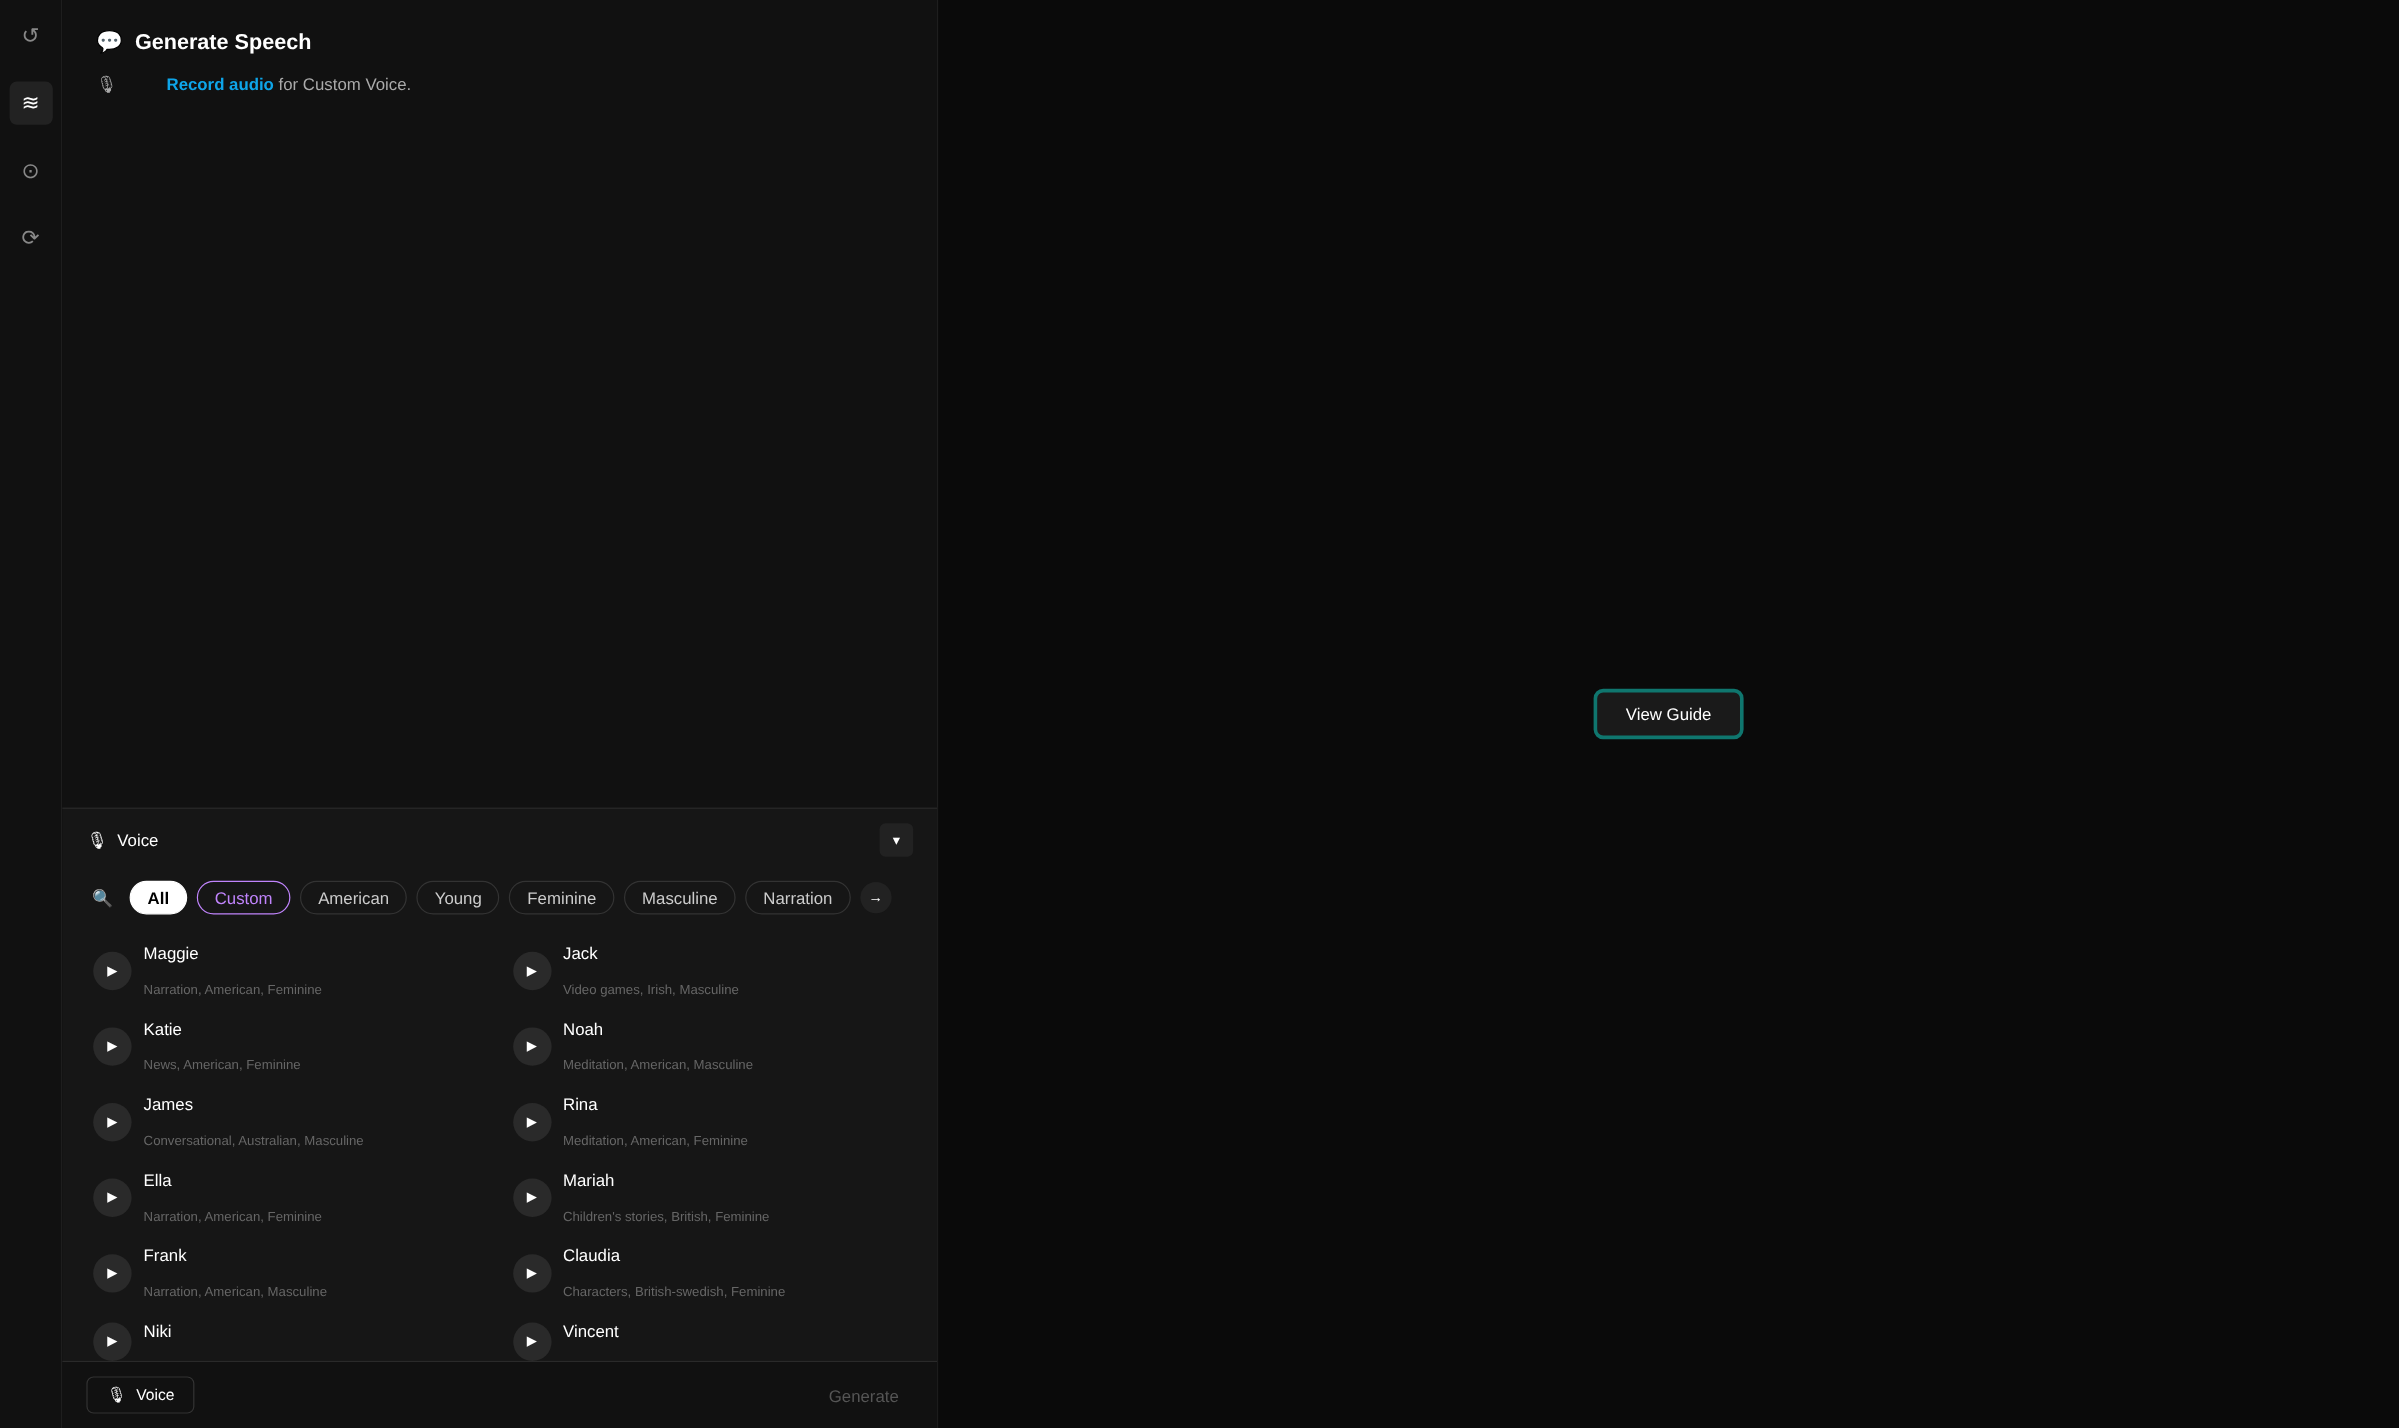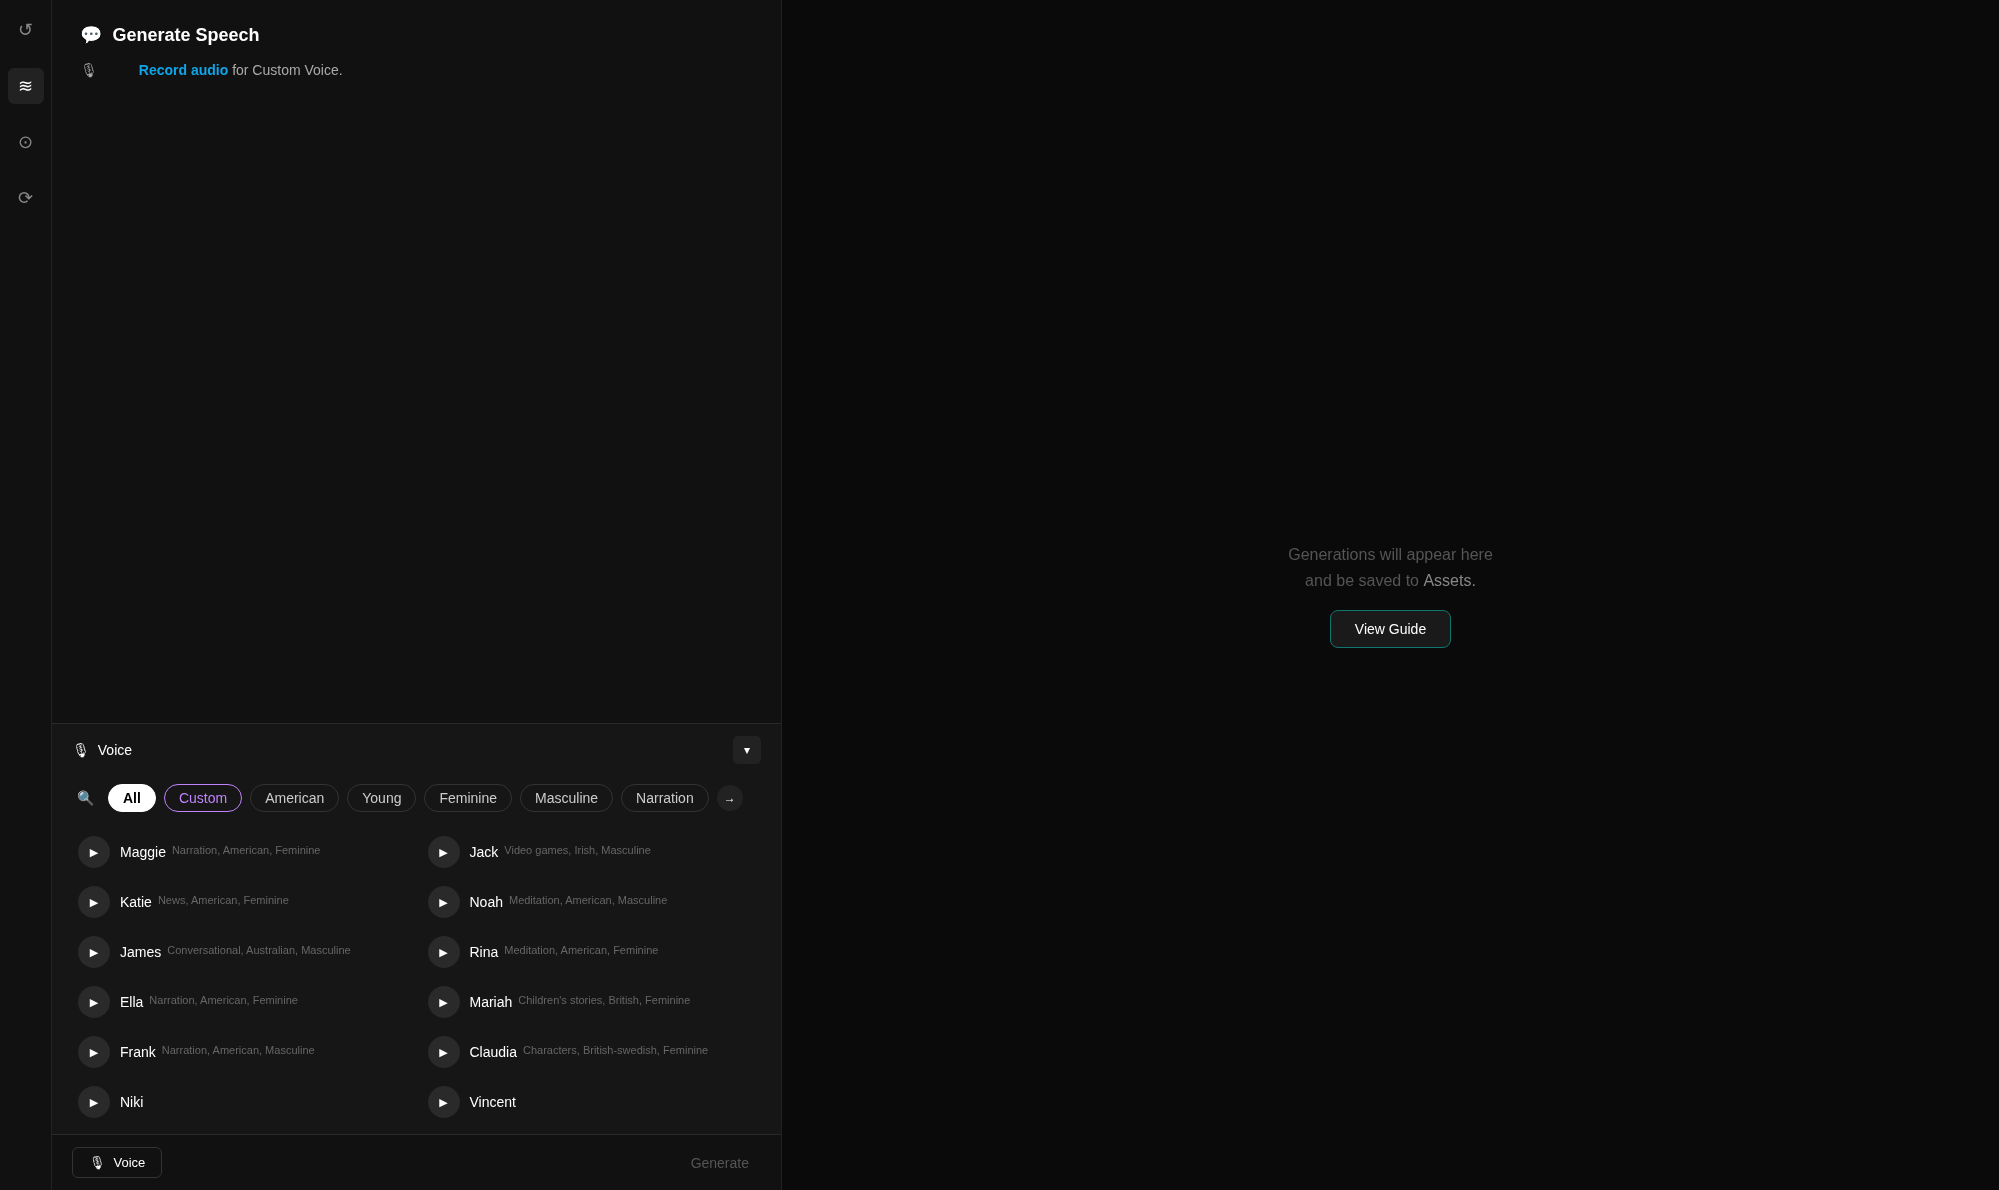--- a/index.html
+++ b/index.html
@@ -215,22 +215,22 @@
       color: #fff;
       cursor: pointer;
       display: flex;
       align-items: center;
       justify-content: center;
       font-size: 11px;
       flex-shrink: 0;
     }
     .voice-info {
       display: flex;
-      flex-direction: row;
-      gap: 6px;
+      flex-direction: column;
+      gap: 17px;
     }
     .voice-name {
       font-size: 14px;
       font-weight: 500;
       color: #fff;
     }
     .voice-tags {
       font-size: 11px;
       color: #666;
     }
@@ -281,21 +281,21 @@
       font-size: 16px;
       line-height: 1.6;
     }
     .generations-text .assets-link {
       color: #888;
       font-weight: 500;
     }
     .view-guide-btn {
       padding: 10px 24px;
       background: #1a1a1a;
-      border: 1px solid #0f766e;
+      border: 3px solid #0f766e;
       border-radius: 8px;
       color: #fff;
       font-size: 14px;
       cursor: pointer;
     }
 
     
     .voice-list::-webkit-scrollbar { width: 4px; }
     .voice-list::-webkit-scrollbar-track { background: transparent; }
     .voice-list::-webkit-scrollbar-thumb { background: #333; border-radius: 2px; }
@@ -443,20 +443,14 @@
       <button class="bottom-voice-btn">
         <span>🎙</span>
         <span>Voice</span>
       </button>
       <button class="generate-btn">Generate</button>
     </div>
   </div>
 </div>
 
 <div class="right-panel">
-  <div class="generations-text">
-    <div>Generations will appear here</div>
-    <div>
-      <span>and be saved to </span><span class="assets-link">Assets.</span>
-    </div>
-  </div>
   <button class="view-guide-btn">View Guide</button>
 </div>
 
 </body></html>

